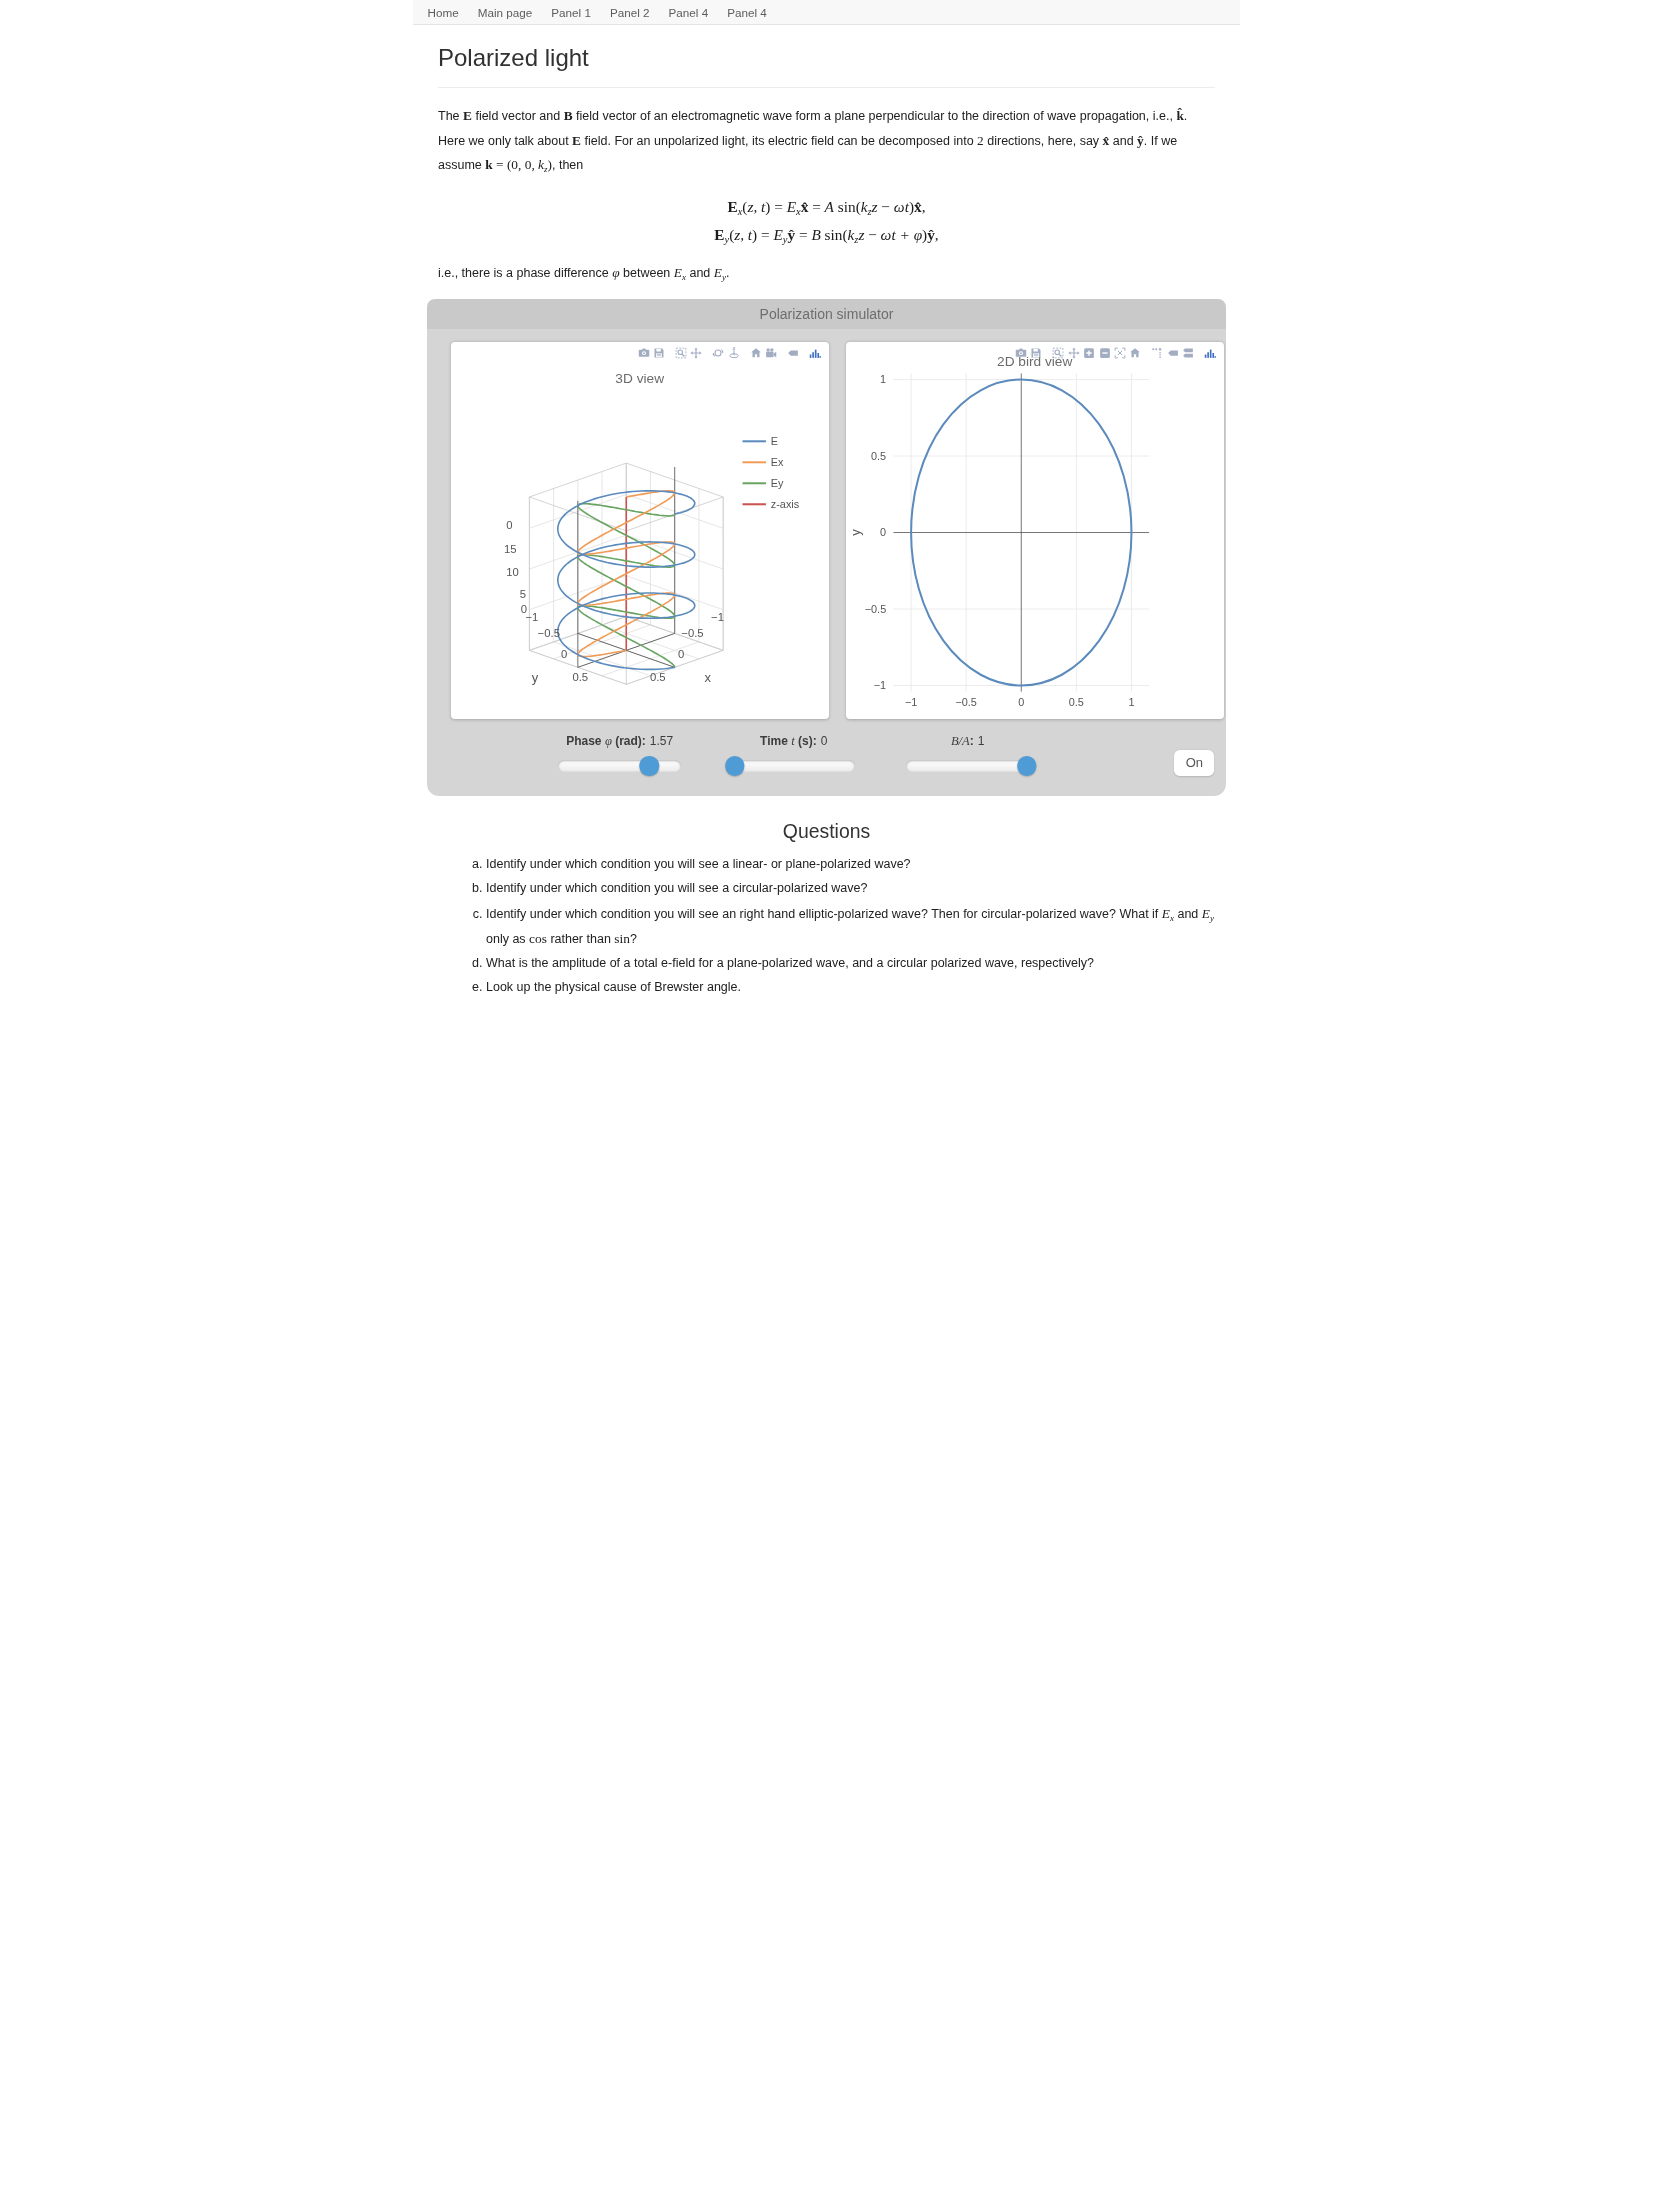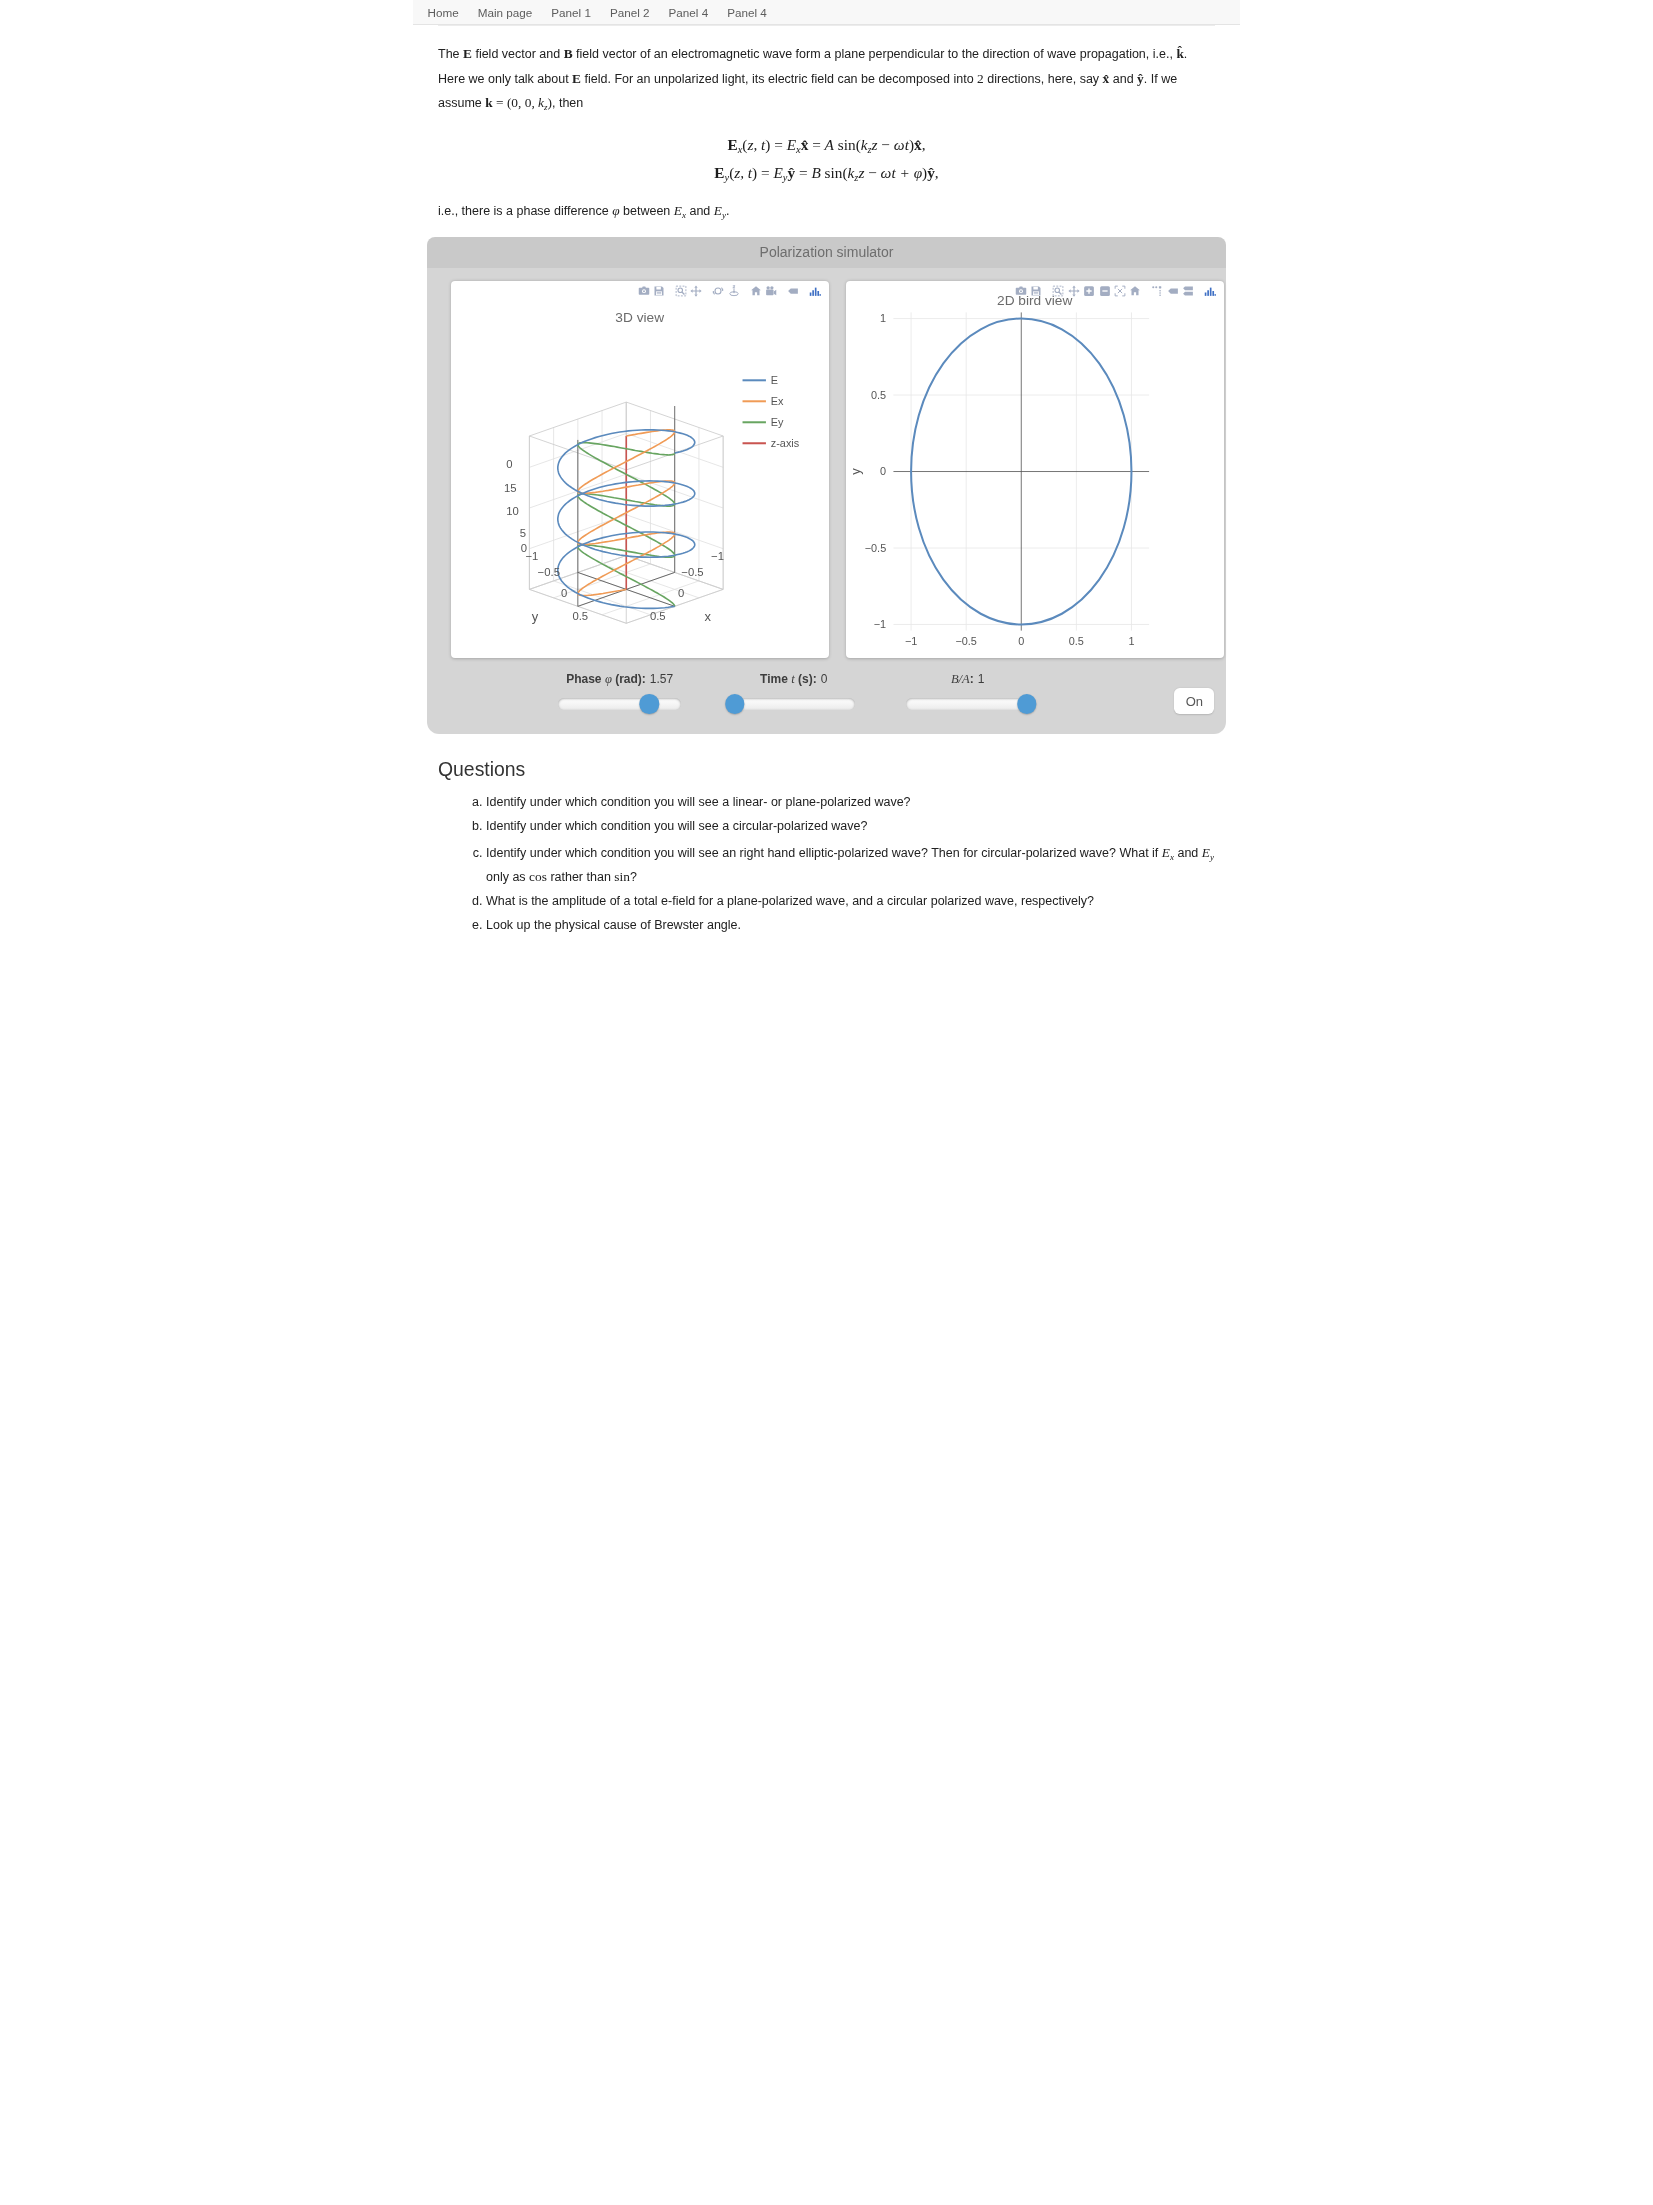--- a/index.html
+++ b/index.html
@@ -48,38 +48,39 @@
   .slider-value{font-weight:normal;margin-left:4px;color:#3d3d3d;}
   .track{position:relative;width:123px;height:11.3px;margin:0 auto;border-radius:5.7px;
          background:linear-gradient(180deg,#ffffff,#ebebeb);
          box-shadow:inset 0 0.8px 2.4px rgba(0,0,0,.35);cursor:pointer;}
   .thumb{position:absolute;top:-4px;width:19.4px;height:19.4px;border-radius:50%;
          background:#4f9bd5;transform:translateX(-50%);box-shadow:0 0.8px 1.6px rgba(0,0,0,.25);cursor:grab;}
   .on-btn{position:absolute;right:12px;bottom:19.4px;background:#fff;color:#565656;
           border:none;border-radius:5.7px;font-size:13px;padding:5.7px 11.3px;cursor:pointer;
           box-shadow:0 0.8px 1.6px rgba(0,0,0,.15);font-family:"Liberation Sans",sans-serif;}
   
-  h2{font-size:19.4px;font-weight:500;color:#333;margin:24px 0 11.3px 0;}
+  h2{font-size:19.4px;font-weight:500;color:#333;margin:24px 0 11.3px 0;text-align:center;}
   ol.qlist{list-style-type:lower-alpha;margin:0;padding-left:48px;}
   ol.qlist li{line-height:1.75;margin-bottom:2.4px;}
 </style>
 </head>
 <body>
 
 <div class="page">
   <nav class="nav">
     <a>Home</a>
     <a>Main page</a>
     <a>Panel 1</a>
     <a>Panel 2</a>
     <a>Panel 4</a>
     <a>Panel 4</a>
   </nav>
 
   <main>
+    <h1>Polarized light</h1>
     <hr>
 
     <p class="body-text"><span>The </span><span class="mb">E</span><span> field vector and </span><span class="mb">B</span><span> field vector of an electromagnetic wave form a plane perpendicular to the direction of wave propagation, i.e., </span><span class="mb">k̂</span><span>. Here we only talk about </span><span class="mb">E</span><span> field. For an unpolarized light, its electric field can be decomposed into </span><span class="ms">2</span><span> directions, here, say </span><span class="mb">x̂</span><span> and </span><span class="mb">ŷ</span><span>. If we assume </span><span class="mb">k</span><span class="ms"> = (0, 0, </span><span class="mi">k</span><span class="msub">z</span><span class="ms">)</span><span>, then</span></p>
 
     <div class="eqs">
       <div class="eq"><span class="mb">E</span><span class="msub">x</span><span class="ms">(</span><span class="mi">z, t</span><span class="ms">) = </span><span class="mi">E</span><span class="msub">x</span><span class="mb">x̂</span><span class="ms"> = </span><span class="mi">A</span><span class="ms"> sin(</span><span class="mi">k</span><span class="msub">z</span><span class="mi">z</span><span class="ms"> − </span><span class="mi">ωt</span><span class="ms">)</span><span class="mb">x̂</span><span class="ms">,</span></div>
       <div class="eq"><span class="mb">E</span><span class="msub">y</span><span class="ms">(</span><span class="mi">z, t</span><span class="ms">) = </span><span class="mi">E</span><span class="msub">y</span><span class="mb">ŷ</span><span class="ms"> = </span><span class="mi">B</span><span class="ms"> sin(</span><span class="mi">k</span><span class="msub">z</span><span class="mi">z</span><span class="ms"> − </span><span class="mi">ωt + φ</span><span class="ms">)</span><span class="mb">ŷ</span><span class="ms">,</span></div>
     </div>
 
     <p class="body-text"><span>i.e., there is a phase difference </span><span class="mi">φ</span><span> between </span><span class="mi">E</span><span class="msub">x</span><span> and </span><span class="mi">E</span><span class="msub">y</span><span>.</span></p>

